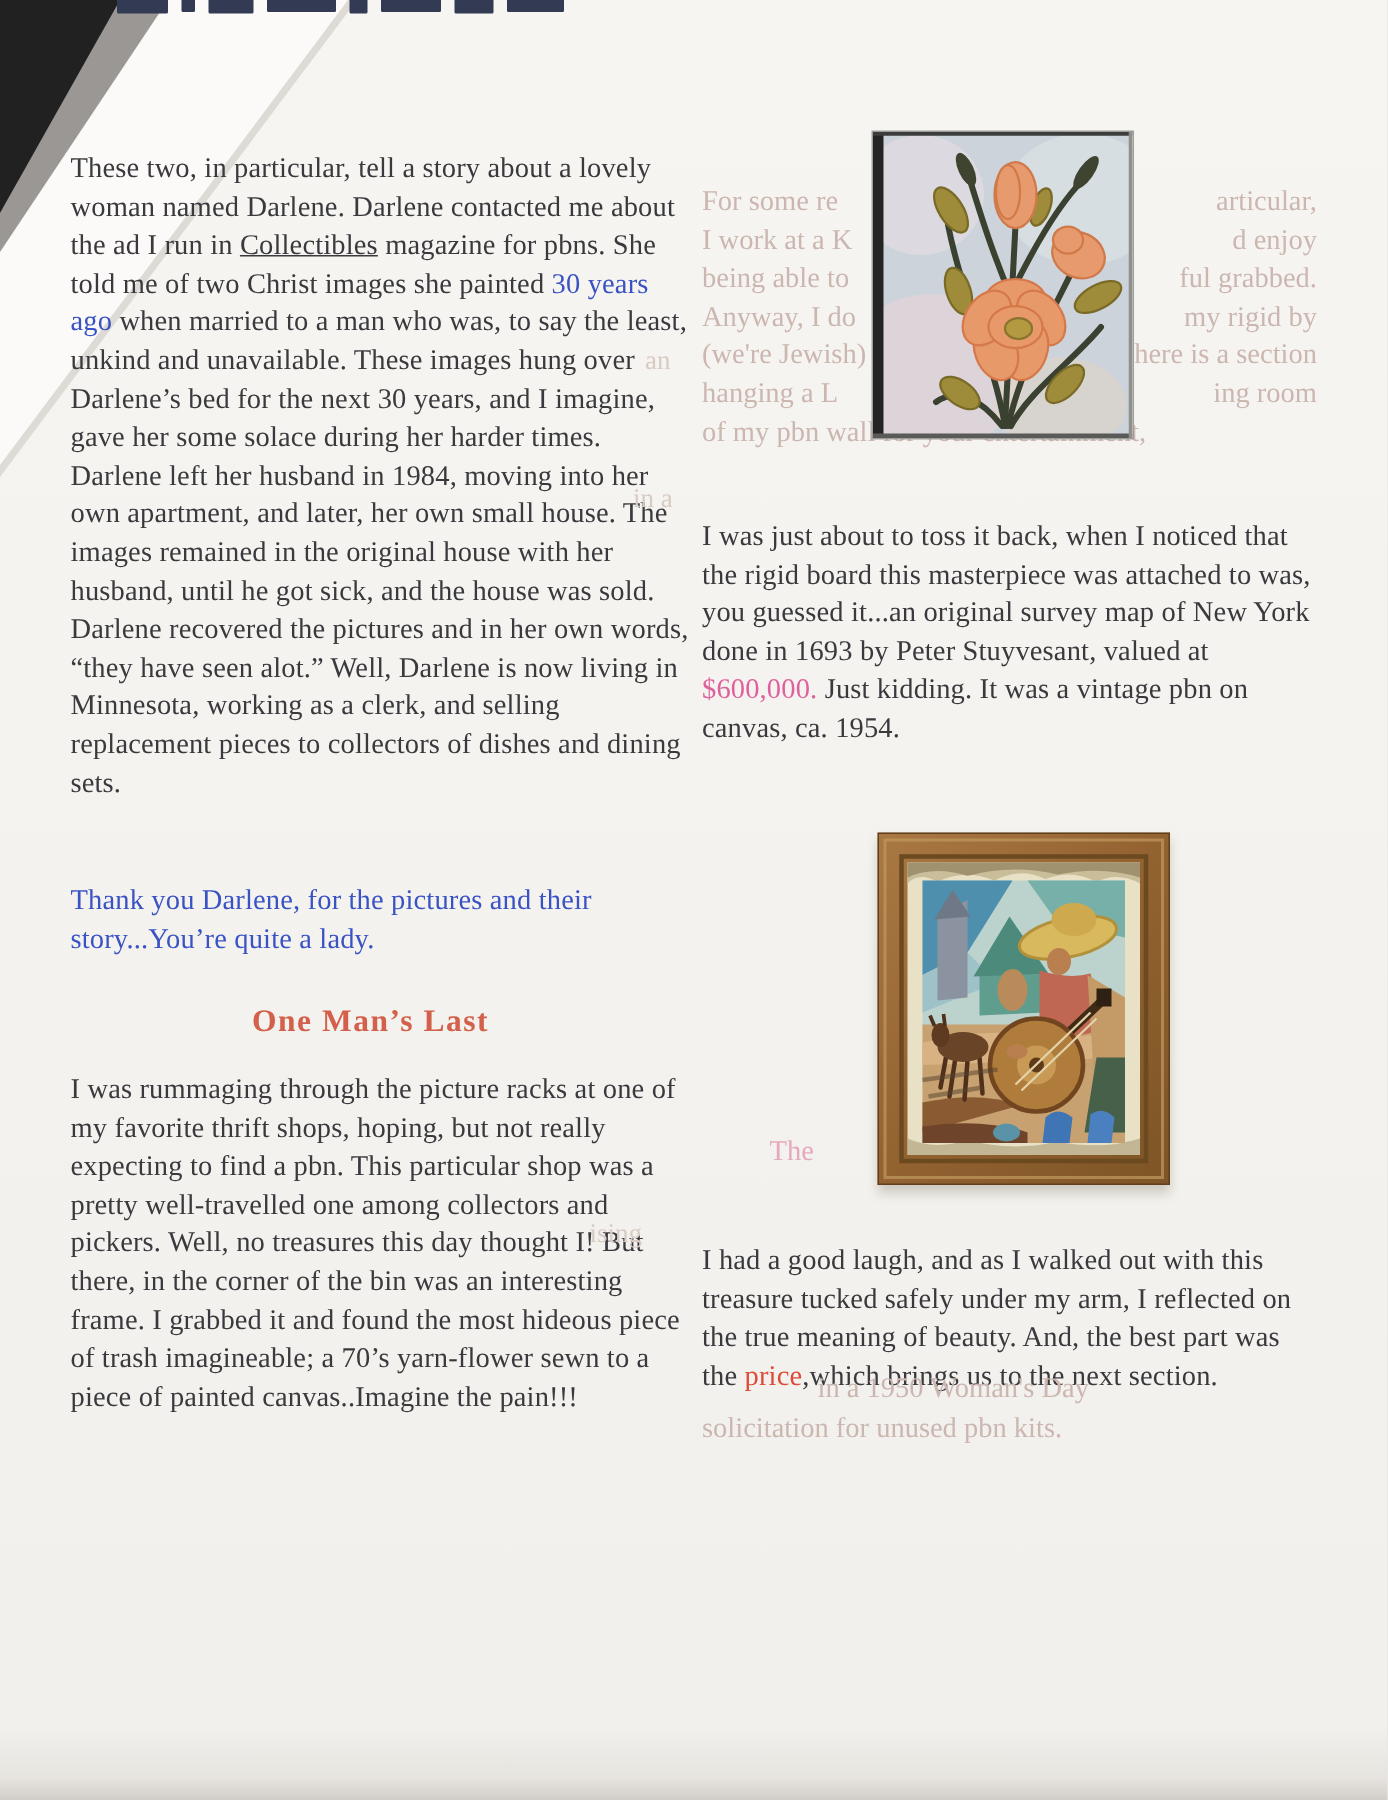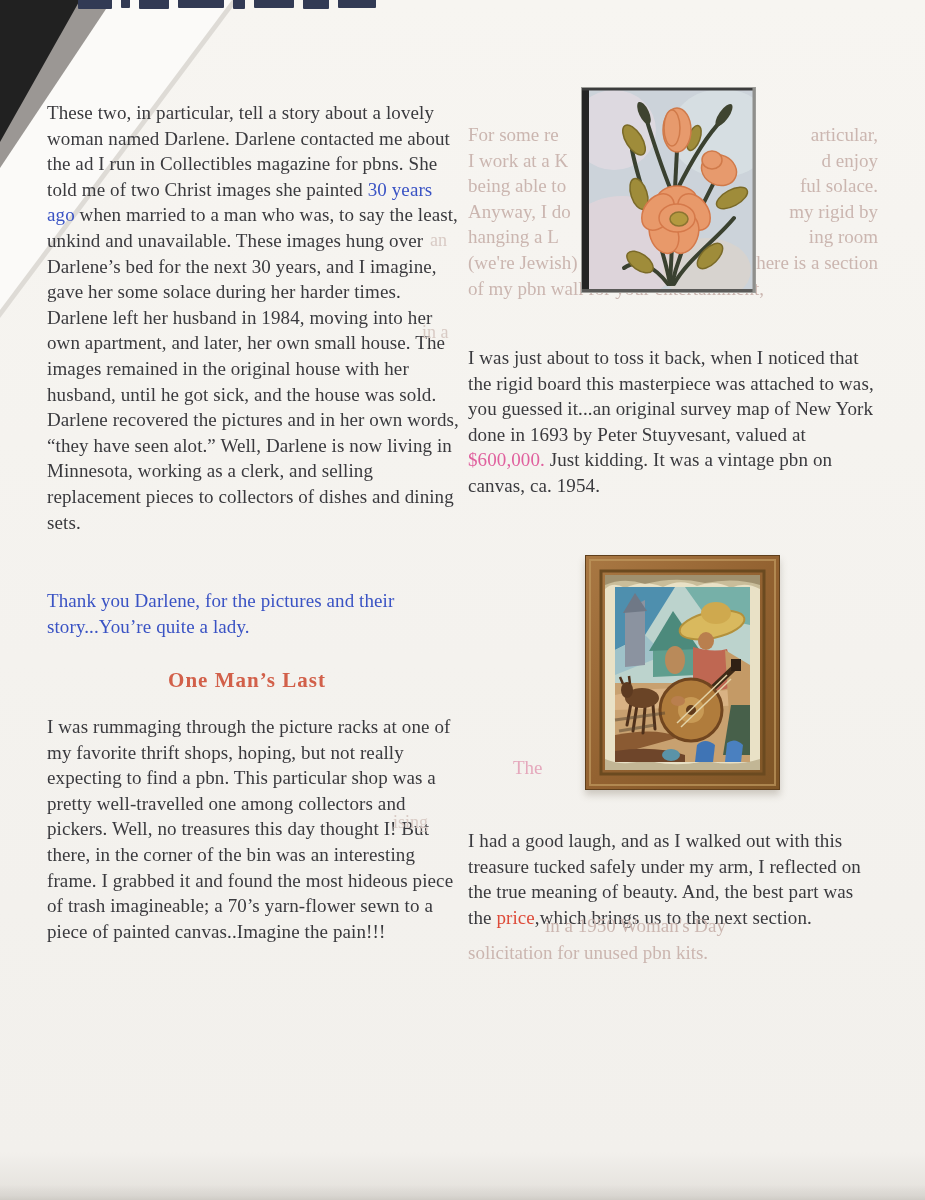--- a/index.html
+++ b/index.html
@@ -29,21 +29,21 @@
   .corner-dark{position:absolute;left:0;top:0;width:110px;height:160px;
     clip-path:polygon(0 0,80px 0,0 142px);background:#212121;}
   .clipped-header{position:absolute;left:78px;top:0;height:10px;display:flex;align-items:flex-start;gap:9px;}
   .clipped-header i{display:block;background:#323a54;border-radius:0 0 1px 1px;}
   .bottom-edge{position:absolute;left:0;bottom:0;width:100%;height:15px;
     background:linear-gradient(180deg,rgba(226,223,218,0) 0%,#d9d6d1 70%,#cfccc6 100%);}
   
   .tx{position:absolute;color:var(--ink);font-size:19px;line-height:25.6px;letter-spacing:.1px;}
   .col-l{left:47px;width:412px;}
   .col-r{left:468px;width:412px;}
-  .seg-underline{}
+  .seg-underline{text-decoration:underline;}
   .seg-blue{color:var(--blue);}
   .seg-pink{color:var(--pink);}
   .seg-red{color:var(--red);margin-top:28px;}
   .thanks{color:var(--blue);}
   .heading{position:absolute;left:47px;width:400px;text-align:center;
     color:var(--coral);font-weight:bold;font-size:21px;letter-spacing:1px;}
   
   .ghost{position:absolute;color:var(--ghost);font-size:19px;line-height:25.6px;z-index:1;}
   .ghost-line{display:flex;justify-content:space-between;width:410px;}
   .ghost-frag{position:absolute;color:var(--ghost2);font-size:18px;z-index:1;}
@@ -80,33 +80,33 @@
     <div class="ghost-line">
         <span>For some re</span>
         <span>articular,</span>
       </div>
     <div class="ghost-line">
         <span>I work at a K</span>
         <span>d enjoy</span>
       </div>
     <div class="ghost-line">
         <span>being able to</span>
-        <span>ful solace.</span>
+        <span>ful grabbed.</span>
       </div>
     <div class="ghost-line">
         <span>Anyway, I do</span>
         <span>my rigid by</span>
       </div>
     <div class="ghost-line">
+        <span>(we're Jewish)</span>
+        <span>here is a section</span>
+      </div>
+    <div class="ghost-line">
         <span>hanging a L</span>
         <span>ing room</span>
-      </div>
-    <div class="ghost-line">
-        <span>(we're Jewish)</span>
-        <span>here is a section</span>
       </div>
     <div class="ghost-line">
         <span>of my pbn wall for your entertainment,</span>
         <span></span>
       </div>
   </div>
   <span class="ghost-frag ghost-pink" style="left:513px;top:757px;font-size:19px;">The</span>
   <div class="ghost" style="left:545px;top:913px;">in a 1950  Woman's Day</div>
   <div class="ghost" style="left:468px;top:940px;">solicitation for unused pbn kits.</div>
   <span class="ghost-frag" style="left:430px;top:230px;">an</span>

